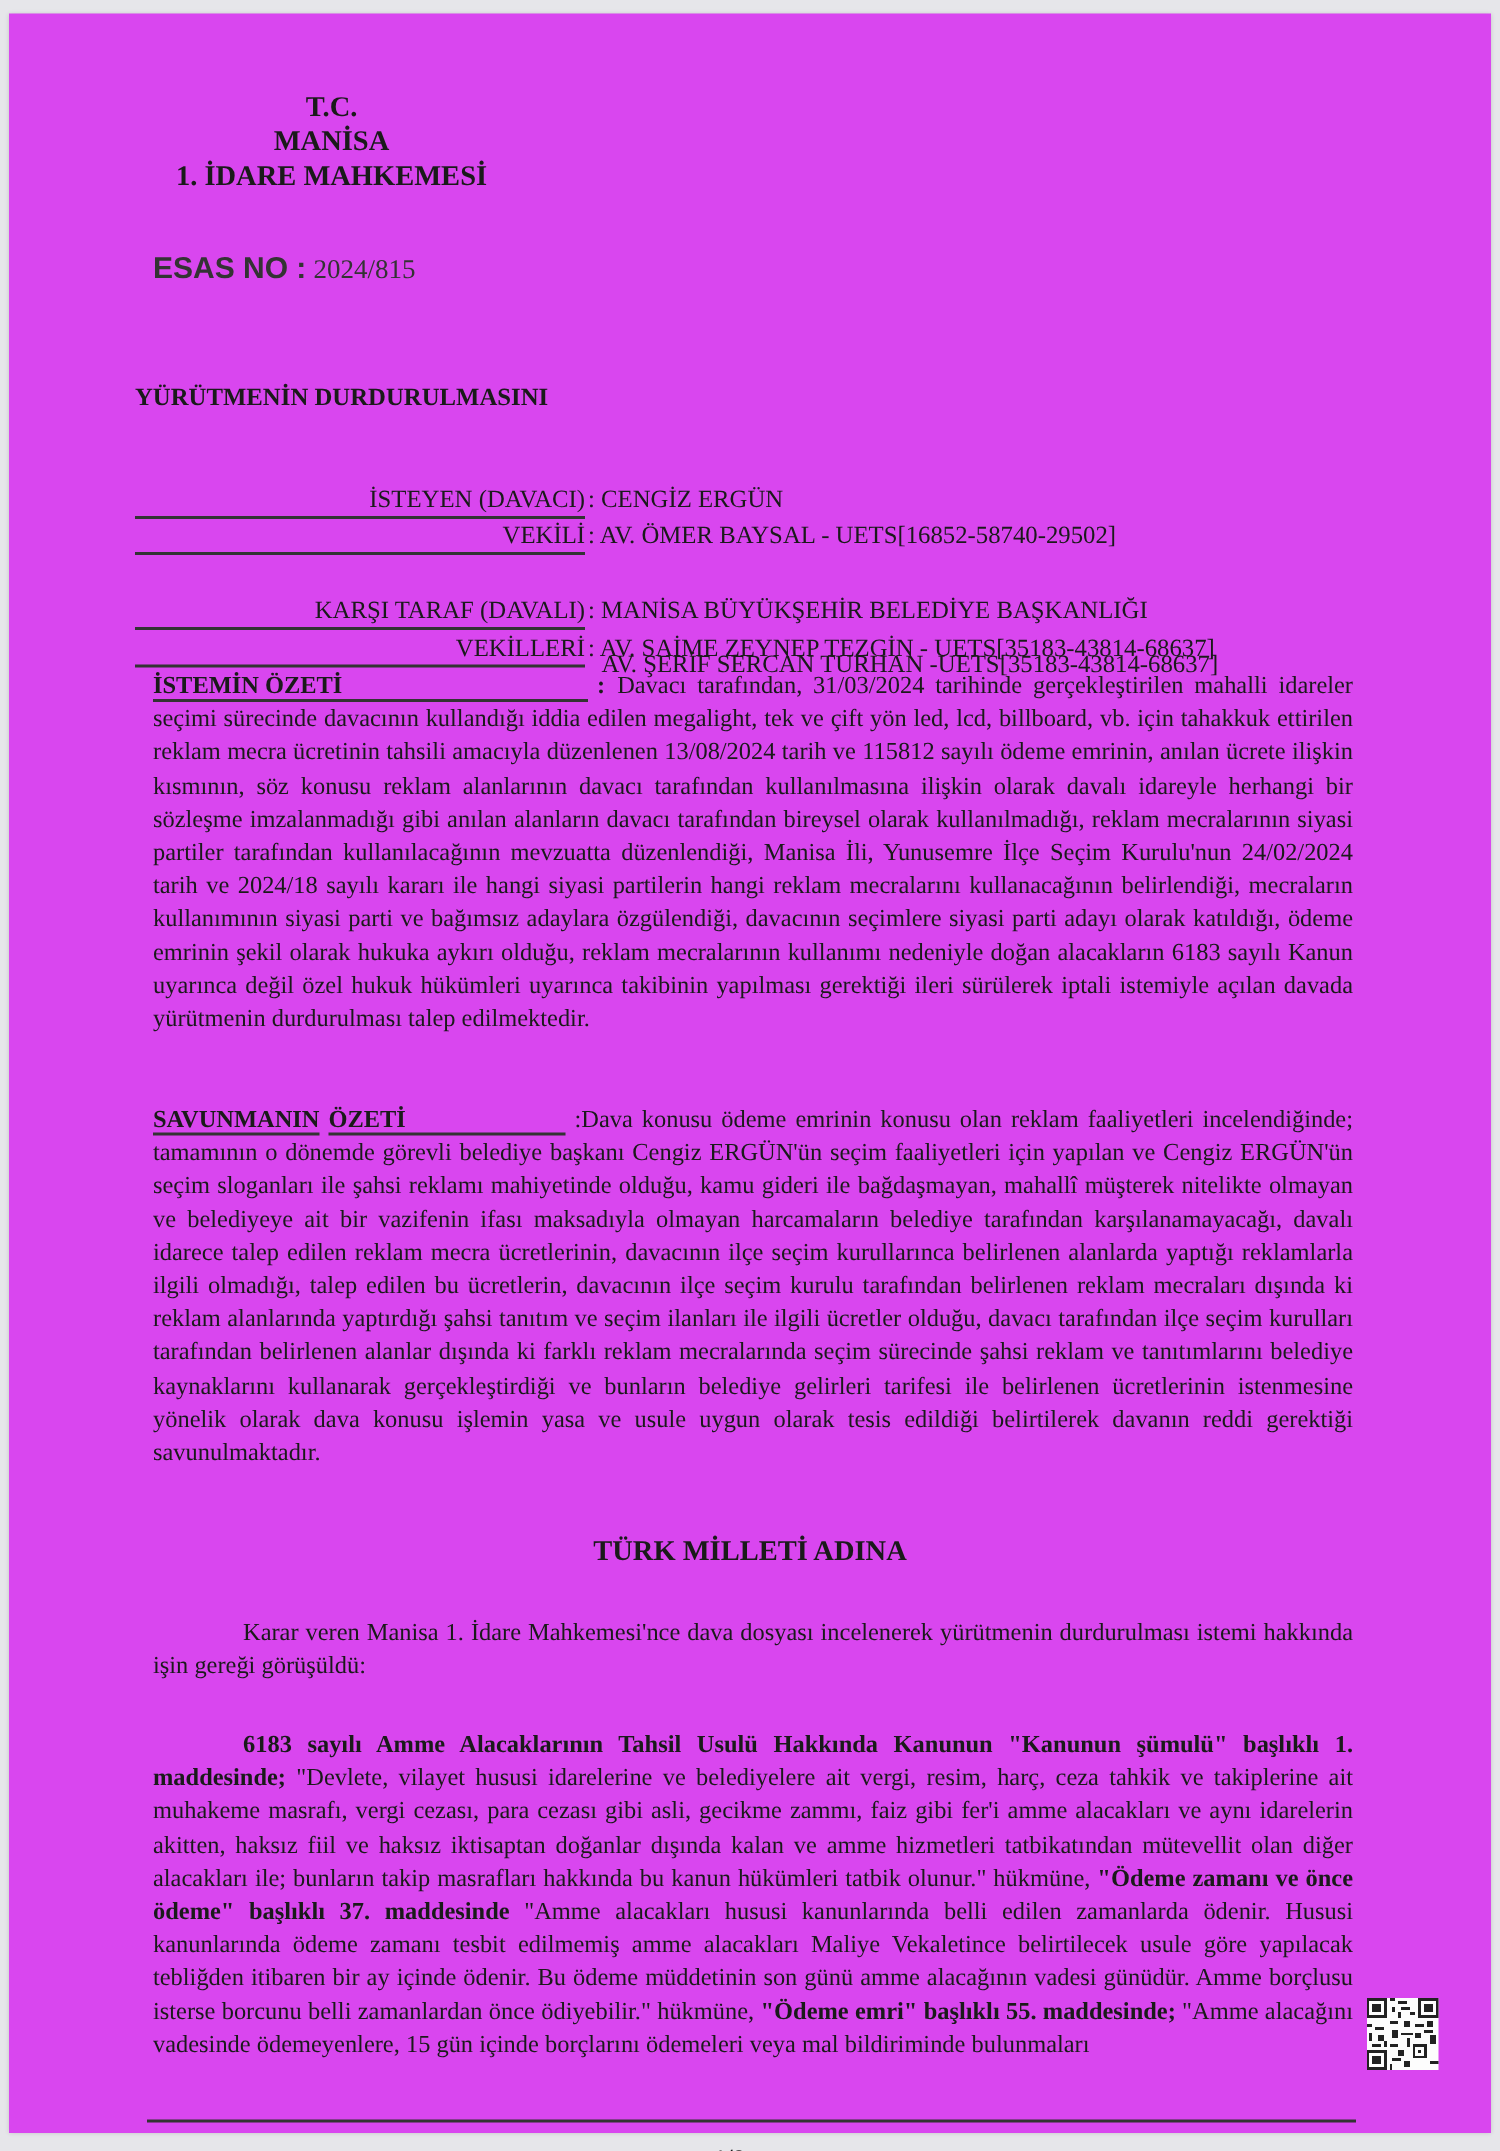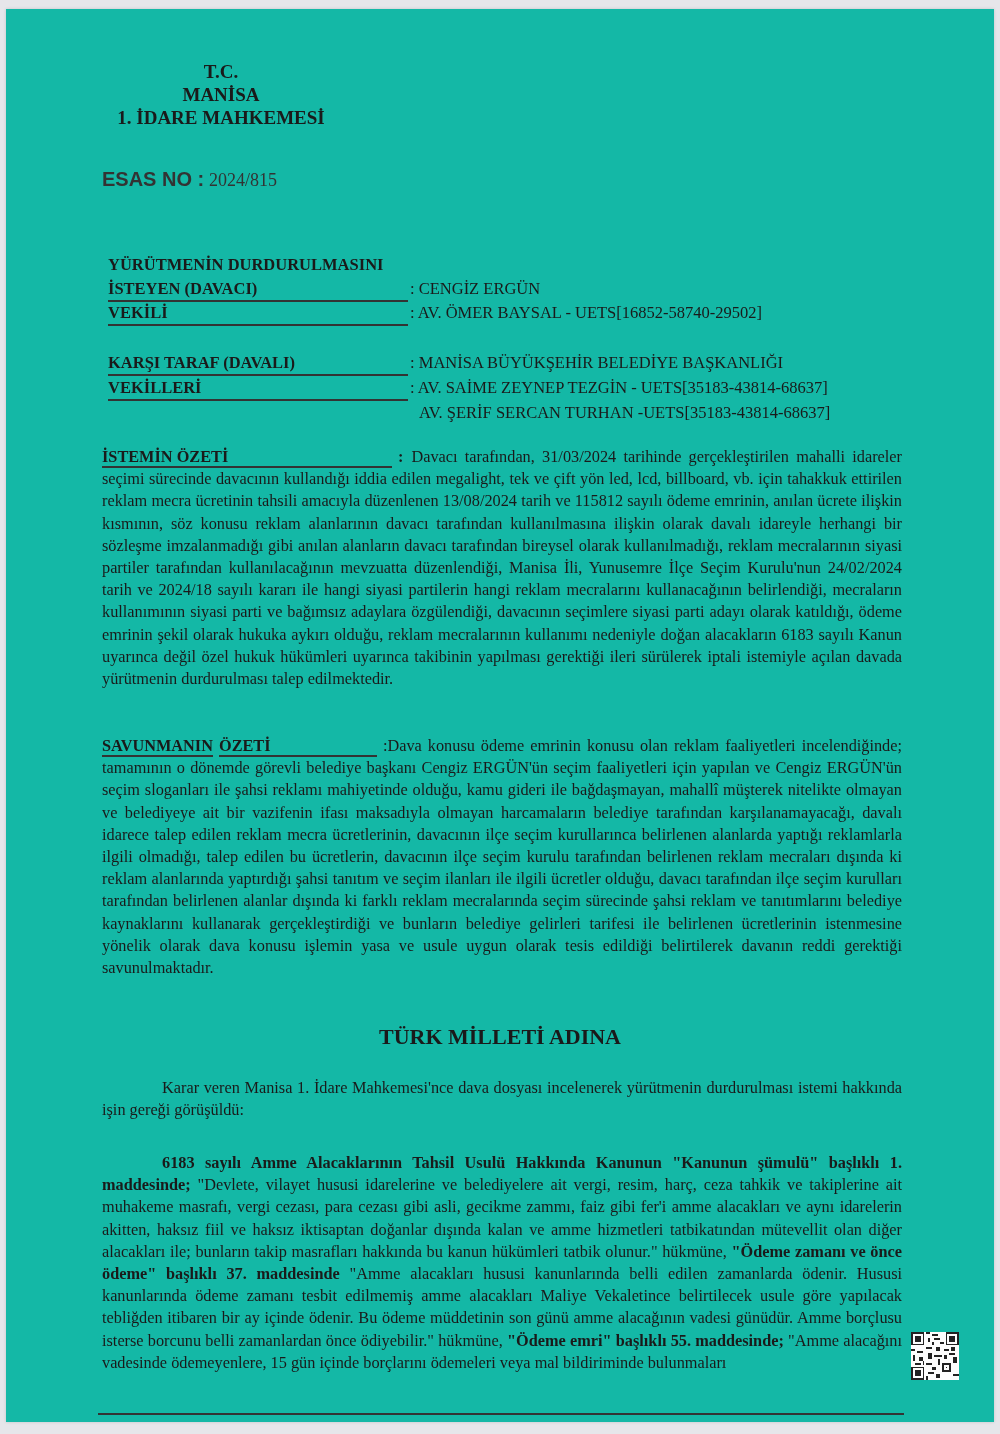--- a/index.html
+++ b/index.html
@@ -5,41 +5,41 @@
   html, body { margin: 0; padding: 0; }
   body {
     width: 1000px; height: 1434px; overflow: hidden;
     background: #e6e6ea;
     font-family: "Liberation Serif", serif;
     color: #1a1a1a;
     position: relative;
   }
   .page {
     position: absolute; left: 6px; top: 9px; width: 988px; height: 1413px;
-    background: #14b8a6;
+    background: #d946ef;
     box-shadow: 0 0 3px rgba(0,0,0,0.15);
   }
   .abs { position: absolute; }
   .court { left: 0; width: 430px; text-align: center; font-weight: bold; font-size: 19px; line-height: 23px; top: 51px; }
   .court div { white-space: nowrap; }
   .esas { left: 96px; top: 158px; font-size: 19px; white-space: nowrap; }
   .esas .lbl { font-family: "Liberation Sans", sans-serif; font-weight: bold; font-size: 20px; color: #333; }
   .esas .val { color: #333; font-size: 18px; }
 
-  .party { left: 102px; font-size: 16.5px; white-space: nowrap; }
-  .party .lbl { display: inline-block; width: 300px; font-weight: bold; border-bottom: 2px solid #333; padding-bottom: 1px; line-height: 20px; }
+  .party { left: 84px; font-size: 16.5px; white-space: nowrap; text-align: right; }
+  .party .lbl { display: inline-block; width: 300px; font-weight: normal; border-bottom: 2px solid #333; padding-bottom: 1px; line-height: 20px; margin-top: 44px; }
   .party .lbl.nounder { border-bottom: none; }
   .party .val { display: inline-block; line-height: 20px; margin-left: 2px; }
 
   .para {
     left: 96px; width: 800px; font-size: 16.3px; line-height: 22.2px;
     text-align: justify;
   }
   .para .hdr { display: inline-block; font-weight: bold; border-bottom: 2px solid #333; line-height: 18px; }
-  .center-title { left: 0; width: 988px; text-align: center; top: 1015px; font-weight: bold; font-size: 22px; }
+  .center-title { left: 0; width: 988px; text-align: center; top: 1015px; font-weight: bold; font-size: 19px; }
   .indent { text-indent: 60px; }
   b { font-weight: bold; }
 
   .pagenum { left: 470px; top: 1386px; font-family: "Liberation Sans", sans-serif; font-size: 15px; margin-top: 36px; }
   .footer-line { left: 92px; top: 1404px; width: 806px; height: 2px; background: #333; }
   .footer { left: 92px; top: 1408px; width: 810px; white-space: nowrap; font-size: 10.5px; color: #333; }
   .footer .code { font-family: "Liberation Mono", monospace; font-size: 14.5px; letter-spacing: 0.2px; }
   .qr { left: 905px; top: 1323px; width: 48px; height: 48px; }
 </style>
 </head>

